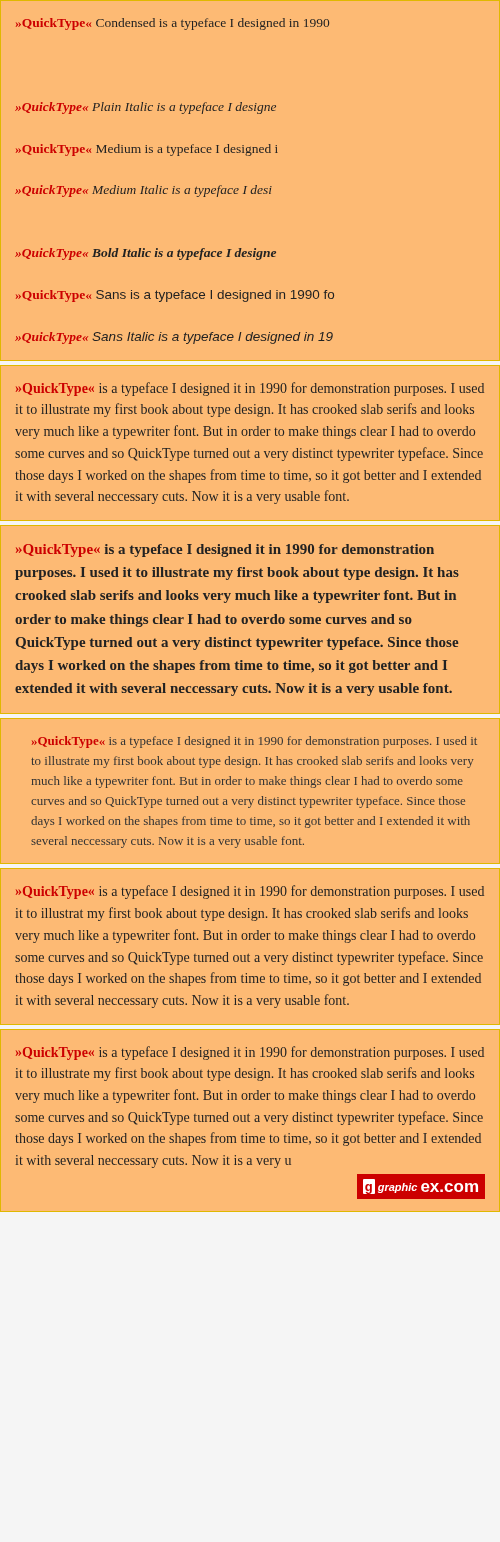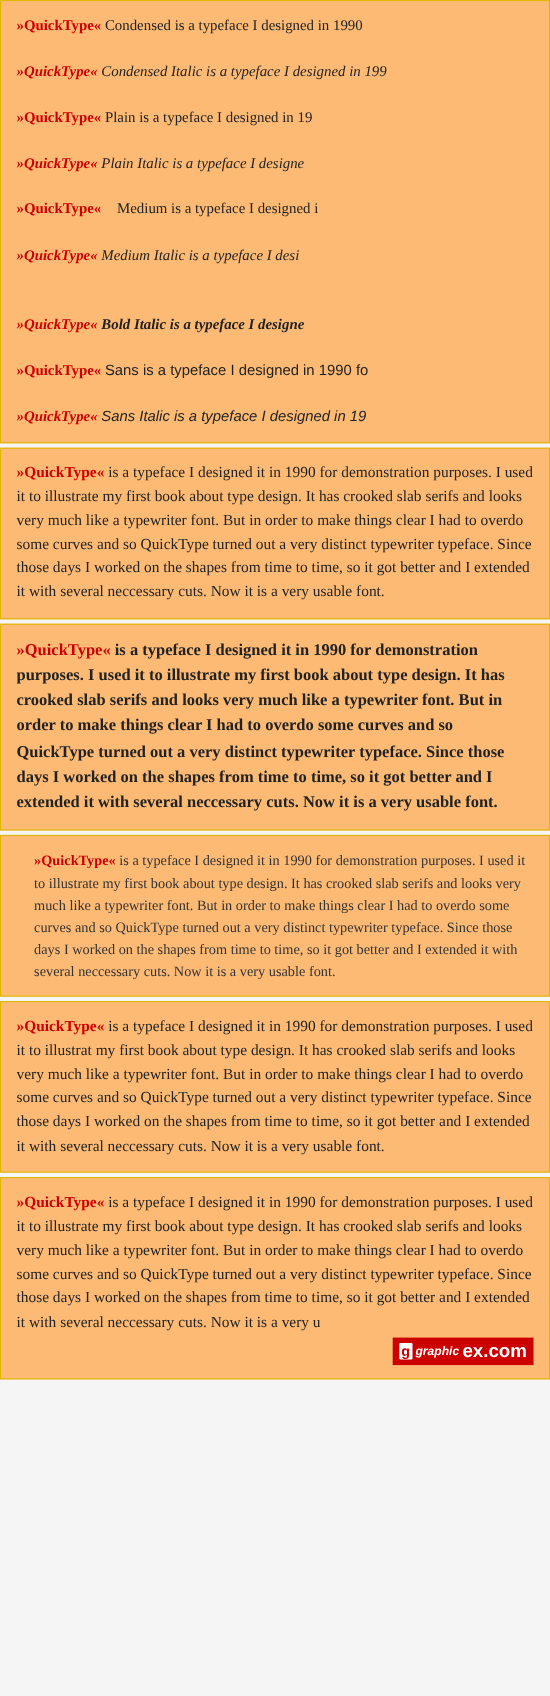--- a/index.html
+++ b/index.html
@@ -33,21 +33,21 @@
     .brand-italic {
       color: #cc0000;
       font-weight: bold;
       font-style: italic;
     }
     .regular-text { color: #222; }
     .line-condensed .regular-text { font-weight: normal; }
     .line-condensed-italic .regular-text { font-style: italic; }
     .line-plain .regular-text { font-weight: normal; }
     .line-plain-italic .regular-text { font-style: italic; }
-    .line-medium .regular-text { font-weight: normal; margin-left: 11px; }
+    .line-medium .regular-text { font-weight: normal; }
     .line-medium-italic .regular-text { font-style: italic; }
     .line-bold .regular-text { font-weight: bold; }
     .line-bold-italic .regular-text { font-weight: bold; font-style: italic; }
     .line-sans .regular-text { font-family: Arial, sans-serif; font-weight: normal; }
     .line-sans-italic .regular-text { font-family: Arial, sans-serif; font-style: italic; }
 
     
     .body-text {
       font-size: 14px;
       line-height: 1.55;
@@ -122,29 +122,23 @@
 <body>
 
 <div class="section">
   <div class="font-list">
 
     <span class="line line-condensed">
       <span class="brand">»QuickType«</span>
       <span class="regular-text"> Condensed is a typeface I designed in 1990</span>
     </span><br>
 
-    <span class="line line-condensed-italic">
-      <span class="brand-italic">»QuickType«</span>
-      <span class="regular-text" style="font-style:italic;"> Condensed Italic is a typeface I designed in 199</span>
-    </span><br>
-
-    <span class="line line-plain">
-      <span class="brand">»QuickType«</span>
-      <span class="regular-text"> Plain is a typeface I designed in 19</span>
-    </span><br>
+    <br>
+
+    <br>
 
     <span class="line line-plain-italic">
       <span class="brand-italic">»QuickType«</span>
       <span class="regular-text" style="font-style:italic;">Plain Italic is a typeface I designe</span>
     </span><br>
 
     <span class="line line-medium">
       <span class="brand">»QuickType«</span>
       <span class="regular-text" style="font-weight:500;"> Medium is a typeface I designed i</span>
     </span><br>

